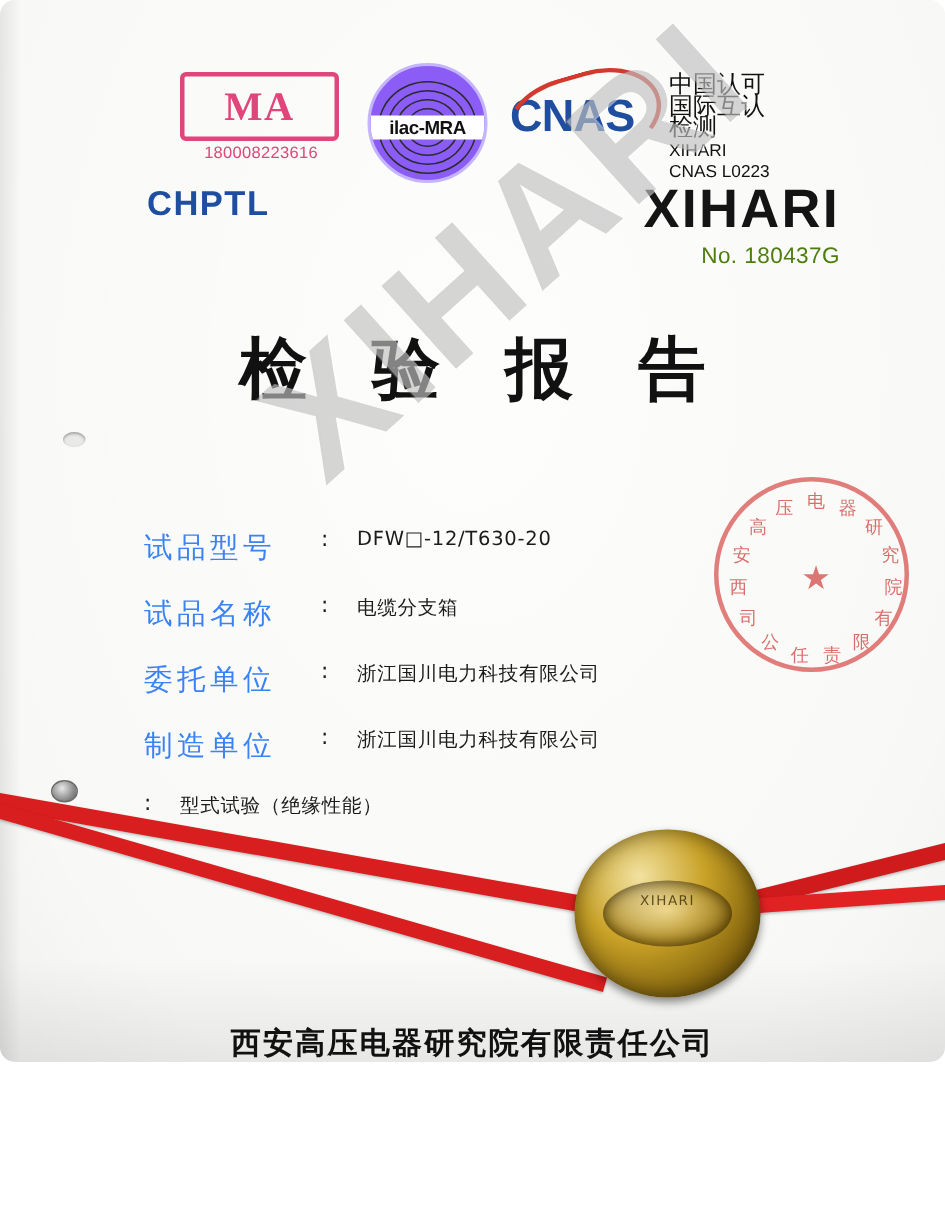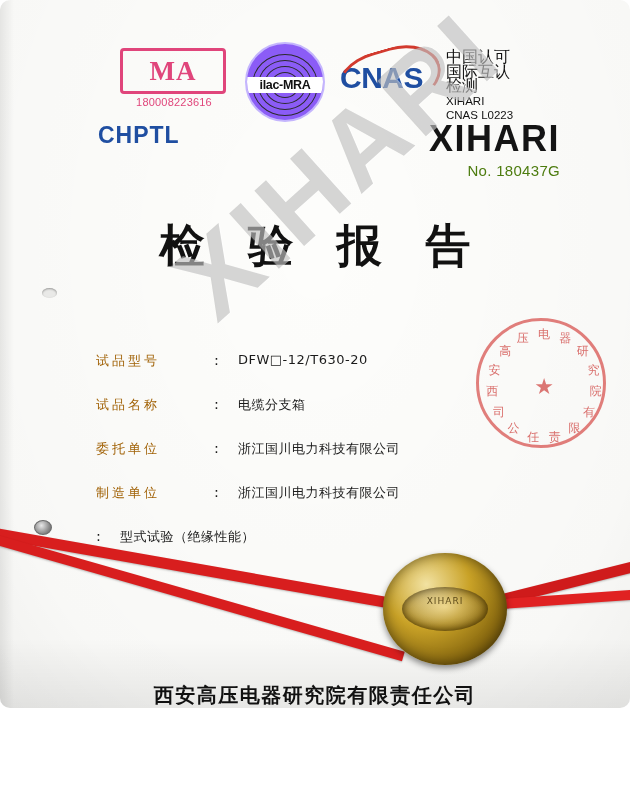--- a/index.html
+++ b/index.html
@@ -229,23 +229,23 @@
   }
   .field-row {
     position: relative;
     height: 44px;
     display: flex;
     align-items: flex-start;
   }
   .field-label {
     width: 118px;
     font-family: "DejaVu Sans", sans-serif;
-    font-size: 13px;
+    font-size: 19px;
     letter-spacing: 3px;
-    color: #a16207;
+    color: #3b82f6;
     white-space: nowrap;
   }
   .field-colon {
     width: 12px;
     font-size: 14.5px;
     color: #1b1b1b;
     font-family: "DejaVu Sans", sans-serif;
   }
   .field-value {
     flex: 1;

